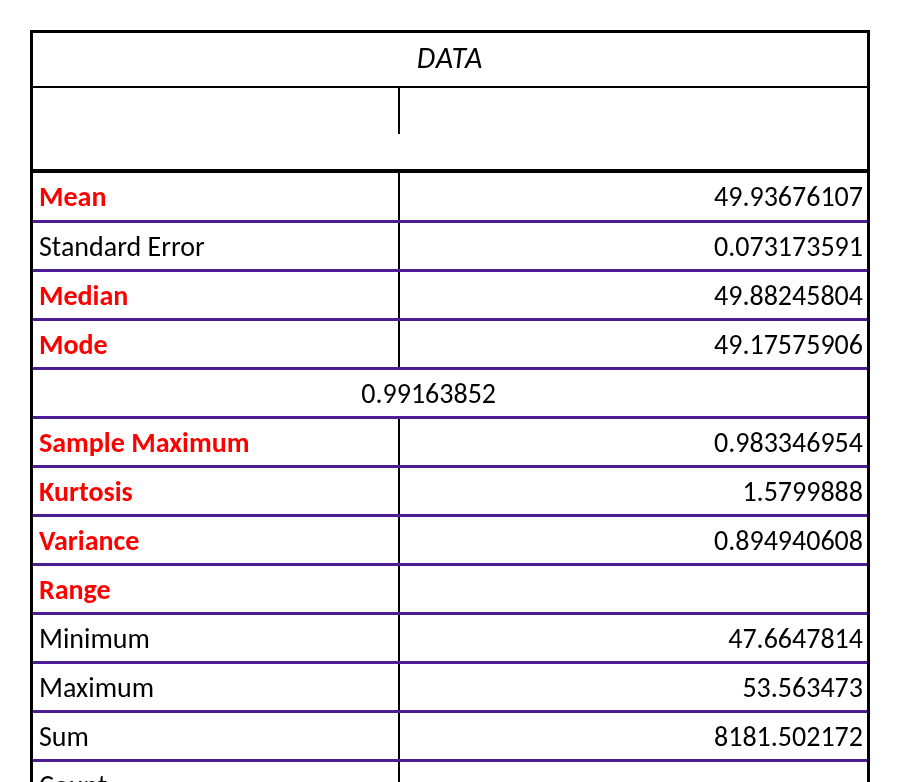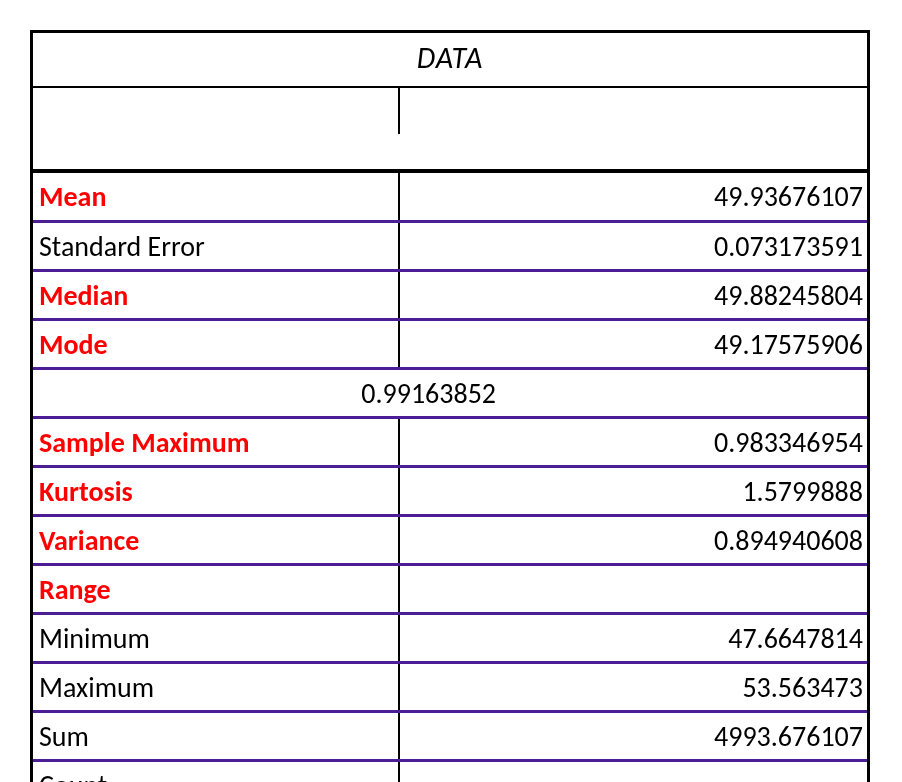--- a/index.html
+++ b/index.html
@@ -122,19 +122,19 @@
       <div class="data-row">
         <div class="label-cell">Minimum</div>
         <div class="value-cell">47.6647814</div>
       </div>
       <div class="data-row">
         <div class="label-cell">Maximum</div>
         <div class="value-cell">53.563473</div>
       </div>
       <div class="data-row">
         <div class="label-cell">Sum</div>
-        <div class="value-cell">4993.676107</div>
+        <div class="value-cell">8181.502172</div>
       </div>
       <div class="data-row">
         <div class="label-cell">Count</div>
       </div>
     </div>
 </div>
 
 </body></html>

